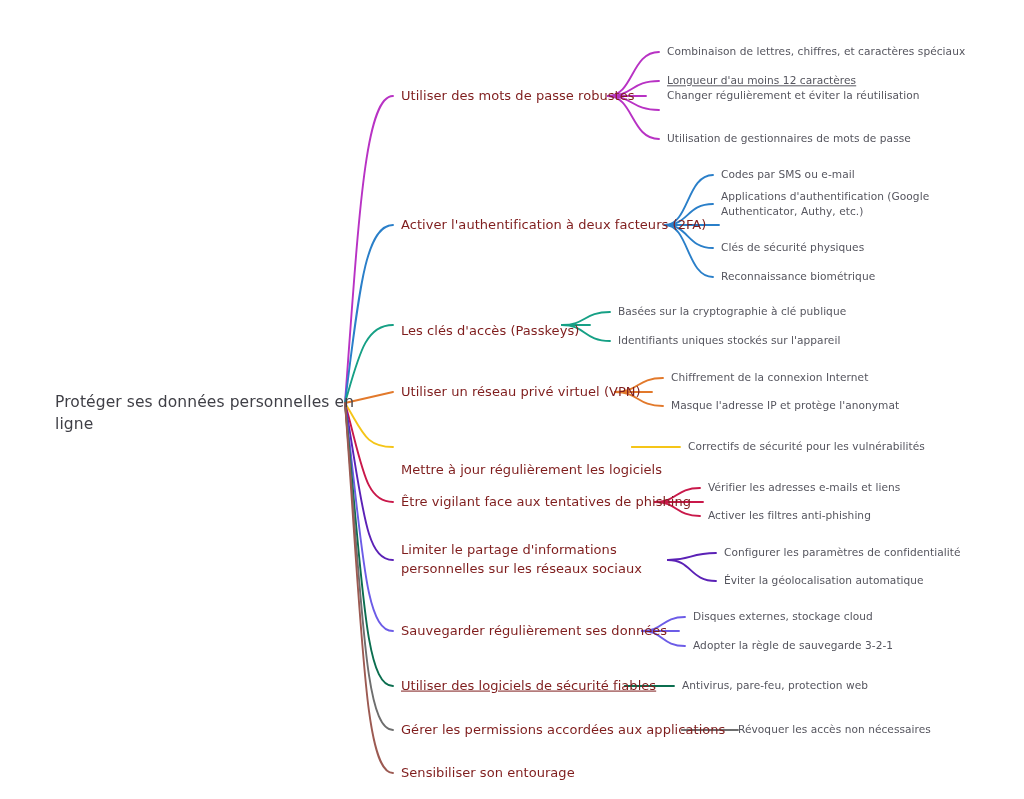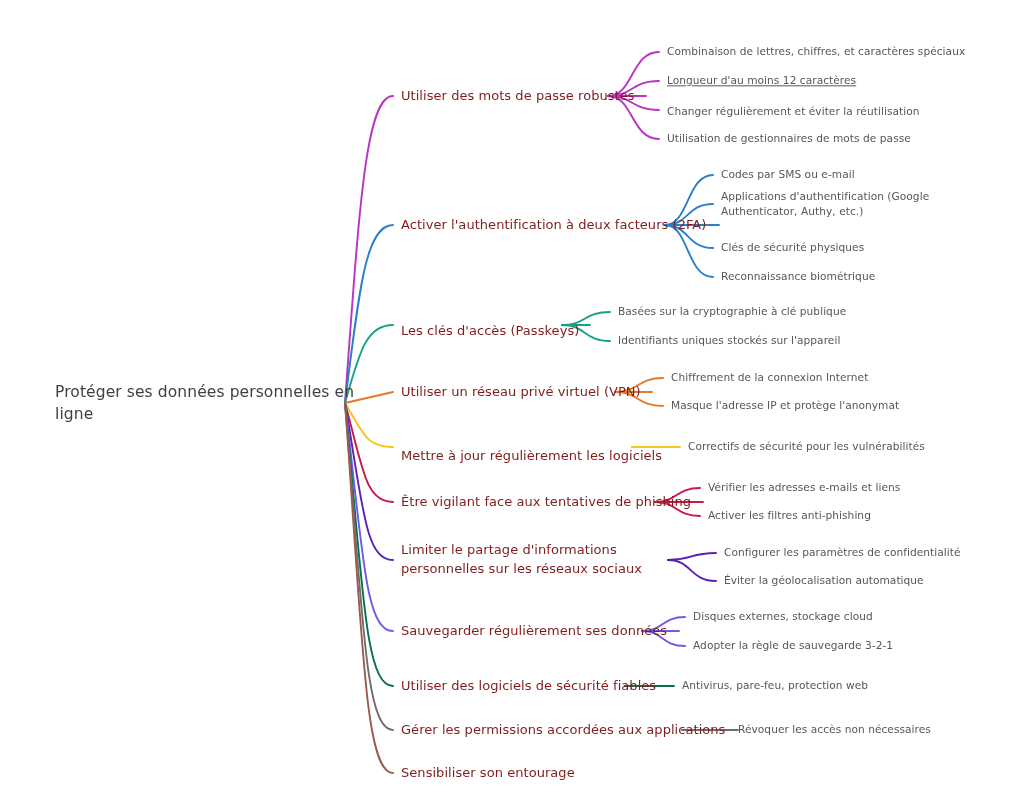--- a/index.html
+++ b/index.html
@@ -31,20 +31,21 @@
     color: #4a4a52;
     line-height: 1.45;
     white-space: pre-line;
     transform: translateY(-50%);
   }
   .root-node {
     font-size: 15.5px;
     color: #3f3f46;
     letter-spacing: 0.1px;
     width: 310px;
+    margin-top: 10px;
   }
   .l1-node {
     font-size: 13px;
     color: #7f1d1d;
     letter-spacing: 0.05px;
   }
   .l2-node {
     font-size: 10.6px;
     color: #55555e;
     letter-spacing: 0.05px;
@@ -96,43 +97,43 @@
       <path d="M 345 403 C 363 618.82, 365.16 730, 393 730" stroke="#6e6e6e" stroke-width="1.9" fill="none" stroke-linecap="round"></path>
       <path d="M 738 730 L 682 730" stroke="#6e6e6e" stroke-width="1.9" fill="none" stroke-linecap="round"></path>
       <path d="M 682 730 L 730 730" stroke="#6e6e6e" stroke-width="1.9" fill="none" stroke-linecap="round"></path>
       <path d="M 345 403 C 363 647.2, 365.16 773, 393 773" stroke="#9c5a52" stroke-width="1.9" fill="none" stroke-linecap="round"></path>
     </svg>
   <div id="nodes">
       <div class="node root-node" style="left: 55px; top: 403px; width: 310px;">Protéger ses données personnelles en ligne</div>
       <div class="node l1-node" style="left: 401px; top: 96px;">Utiliser des mots de passe robustes</div>
       <div class="node l2-node" style="left: 667px; top: 52px;">Combinaison de lettres, chiffres, et caractères spéciaux</div>
       <div class="node l2-node" style="left: 667px; top: 81px; text-decoration: underline;">Longueur d'au moins 12 caractères</div>
-      <div class="node l2-node" style="left: 667px; top: 112px;">Changer régulièrement et éviter la réutilisation</div>
+      <div class="node l2-node" style="left: 667px; top: 96px;">Changer régulièrement et éviter la réutilisation</div>
       <div class="node l2-node" style="left: 667px; top: 139px;">Utilisation de gestionnaires de mots de passe</div>
       <div class="node l1-node" style="left: 401px; top: 225px;">Activer l'authentification à deux facteurs (2FA)</div>
       <div class="node l2-node" style="left: 721px; top: 175px;">Codes par SMS ou e-mail</div>
       <div class="node l2-node" style="left: 721px; top: 204px; width: 258px;">Applications d'authentification (Google Authenticator, Authy, etc.)</div>
       <div class="node l2-node" style="left: 721px; top: 248px;">Clés de sécurité physiques</div>
       <div class="node l2-node" style="left: 721px; top: 277px;">Reconnaissance biométrique</div>
       <div class="node l1-node" style="left: 401px; top: 325px; margin-top: 6px;">Les clés d'accès (Passkeys)</div>
       <div class="node l2-node" style="left: 618px; top: 312px;">Basées sur la cryptographie à clé publique</div>
       <div class="node l2-node" style="left: 618px; top: 341px;">Identifiants uniques stockés sur l'appareil</div>
       <div class="node l1-node" style="left: 401px; top: 392px;">Utiliser un réseau privé virtuel (VPN)</div>
       <div class="node l2-node" style="left: 671px; top: 378px;">Chiffrement de la connexion Internet</div>
       <div class="node l2-node" style="left: 671px; top: 406px;">Masque l'adresse IP et protège l'anonymat</div>
-      <div class="node l1-node" style="left: 401px; top: 456px;">Mettre à jour régulièrement les logiciels</div>
+      <div class="node l1-node" style="left: 401px; top: 470px;">Mettre à jour régulièrement les logiciels</div>
       <div class="node l2-node" style="left: 688px; top: 447px;">Correctifs de sécurité pour les vulnérabilités</div>
       <div class="node l1-node" style="left: 401px; top: 502px;">Être vigilant face aux tentatives de phishing</div>
       <div class="node l2-node" style="left: 708px; top: 488px;">Vérifier les adresses e-mails et liens</div>
       <div class="node l2-node" style="left: 708px; top: 516px;">Activer les filtres anti-phishing</div>
       <div class="node l1-node" style="left: 401px; top: 560px; width: 270px;">Limiter le partage d'informations personnelles sur les réseaux sociaux</div>
       <div class="node l2-node" style="left: 724px; top: 553px;">Configurer les paramètres de confidentialité</div>
       <div class="node l2-node" style="left: 724px; top: 581px;">Éviter la géolocalisation automatique</div>
       <div class="node l1-node" style="left: 401px; top: 631px;">Sauvegarder régulièrement ses données</div>
       <div class="node l2-node" style="left: 693px; top: 617px;">Disques externes, stockage cloud</div>
       <div class="node l2-node" style="left: 693px; top: 646px;">Adopter la règle de sauvegarde 3-2-1</div>
-      <div class="node l1-node" style="left: 401px; top: 686px;">Utiliser des logiciels de sécurité fiables</div>
+      <div class="node l1-node" style="left: 401px; top: 686px; text-decoration: underline;">Utiliser des logiciels de sécurité fiables</div>
       <div class="node l2-node" style="left: 682px; top: 686px;">Antivirus, pare-feu, protection web</div>
       <div class="node l1-node" style="left: 401px; top: 730px;">Gérer les permissions accordées aux applications</div>
       <div class="node l2-node" style="left: 738px; top: 730px;">Révoquer les accès non nécessaires</div>
       <div class="node l1-node" style="left: 401px; top: 773px;">Sensibiliser son entourage</div>
     </div>
 </div>
 
 </body></html>

